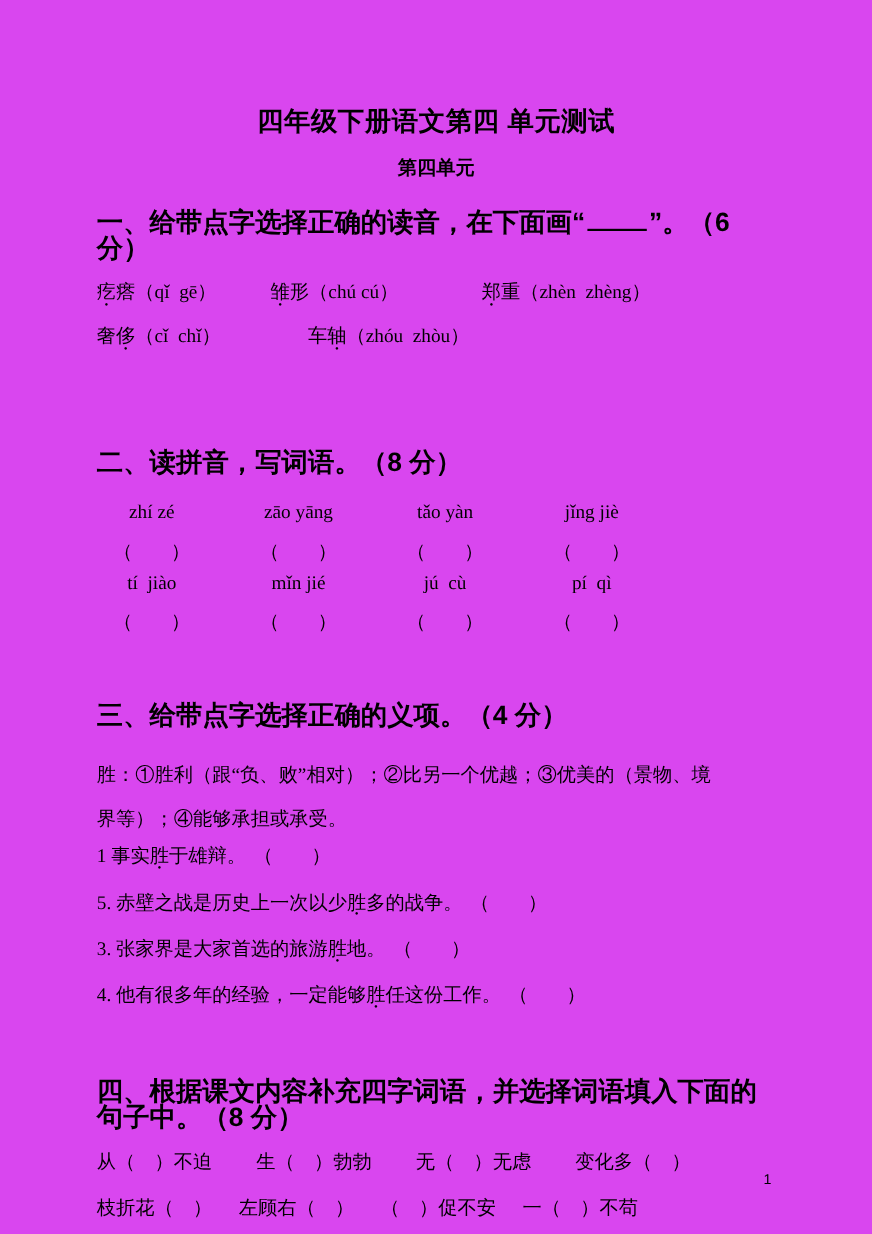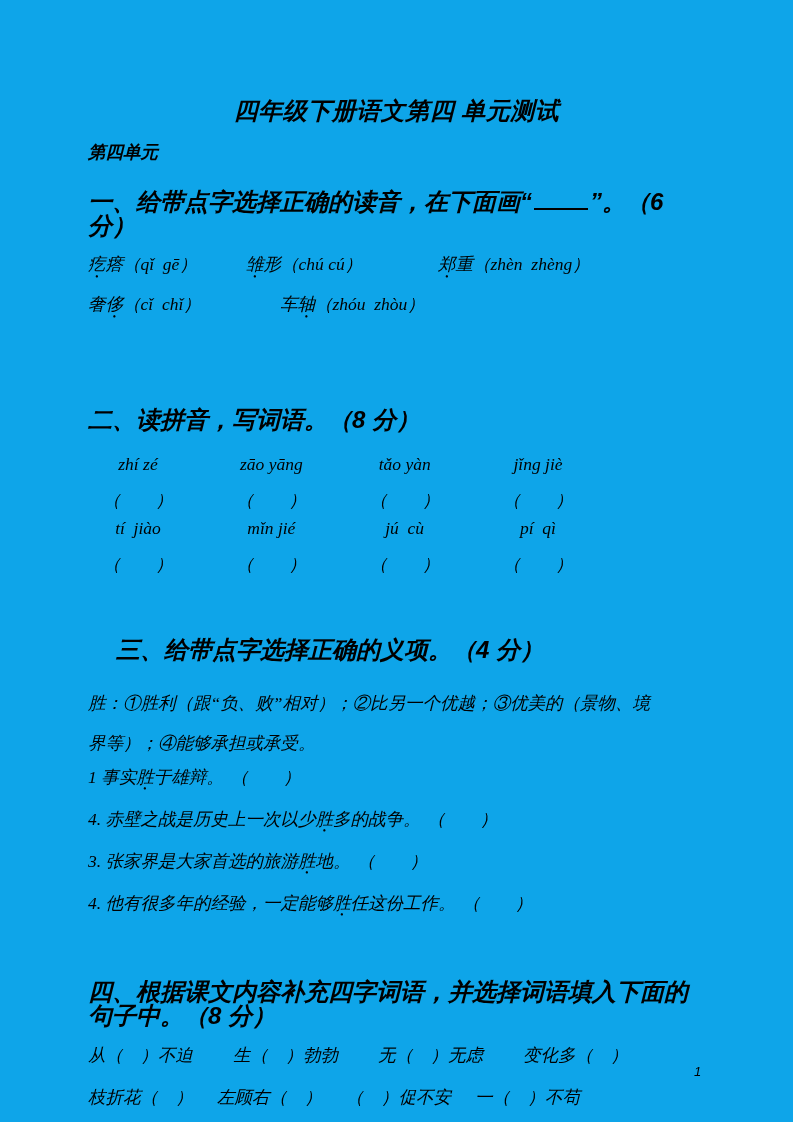--- a/index.html
+++ b/index.html
@@ -1,37 +1,37 @@
 <!DOCTYPE html>
 <html><head>
 <meta charset="utf-8">
 <style>
   html,body{margin:0;padding:0;background:#888;}
   .page{
-    width:793px;height:1122px;background:#0ea5e9;position:relative;
+    width:793px;height:1122px;background:#d946ef;position:relative;
     margin:0 auto;color:#000;overflow:hidden;
     font-family:"Liberation Serif", serif;
-    font-size:17.5px;line-height:24px;font-style:italic;
+    font-size:17.5px;line-height:24px;
   }
   .inner{padding:97px 88px 0 88px;}
   .title{
     margin:0;font-family:"Liberation Sans", sans-serif;font-weight:bold;
     font-size:24px;line-height:28px;text-align:center;letter-spacing:0.5px;
   }
   .subtitle{
     margin:16px 0 0 0;font-family:"Liberation Sans", sans-serif;font-weight:bold;
-    font-size:17.5px;line-height:22px;
+    font-size:17.5px;line-height:22px;text-align:center;
   }
   .sec-h{
     font-family:"Liberation Sans", sans-serif;font-weight:bold;
     font-size:24px;line-height:24px;
   }
   .sh1{margin-top:22px;}
   .sh2{margin-top:92px;}
-  .sh3{margin-top:63px;margin-left:28px;}
+  .sh3{margin-top:63px;}
   .sh4{margin-top:66px;}
   .blank{
     display:inline-block;width:54px;height:0.95em;
     border-bottom:2px solid #000;margin:0 2px;vertical-align:baseline;
   }
   .pre{white-space:pre;}
   
   .dc{position:relative;display:inline-block;}
   .dc::after{
     content:"•";position:absolute;left:50%;bottom:-0.62em;
@@ -130,21 +130,21 @@
     </div>
 
     <div class="sec-h sh3">三、给带点字选择正确的义项。（4 分）</div>
 
     <div class="def">
       <span class="def-line">胜：①胜利（跟“负、败”相对）；②比另一个优越；③优美的（景物、境</span>
       <span class="def-line">界等）；④能够承担或承受。</span>
     </div>
 
     <div class="s3-item s3-i1"><span>1 事实</span><span class="dc">胜</span><span>于雄辩。</span><span class="br-inline">（　　）</span></div>
-    <div class="s3-item"><span>4. 赤壁之战是历史上一次以少</span><span class="dc">胜</span><span>多的战争。</span><span class="br-inline">（　　）</span></div>
+    <div class="s3-item"><span>5. 赤壁之战是历史上一次以少</span><span class="dc">胜</span><span>多的战争。</span><span class="br-inline">（　　）</span></div>
     <div class="s3-item"><span>3. 张家界是大家首选的旅游</span><span class="dc">胜</span><span>地。</span><span class="br-inline">（　　）</span></div>
     <div class="s3-item"><span>4. 他有很多年的经验，一定能够</span><span class="dc">胜</span><span>任这份工作。</span><span class="br-inline">（　　）</span></div>
 
     <div class="sec-h sh4">四、根据课文内容补充四字词语，并选择词语填入下面的句子中。（8 分）</div>
 
     <div class="s4-row s4-r1">
       <span class="pre">从（　）不迫</span>
       <span class="pre">生（　）勃勃</span>
       <span class="pre">无（　）无虑</span>
       <span class="pre">变化多（　）</span>

